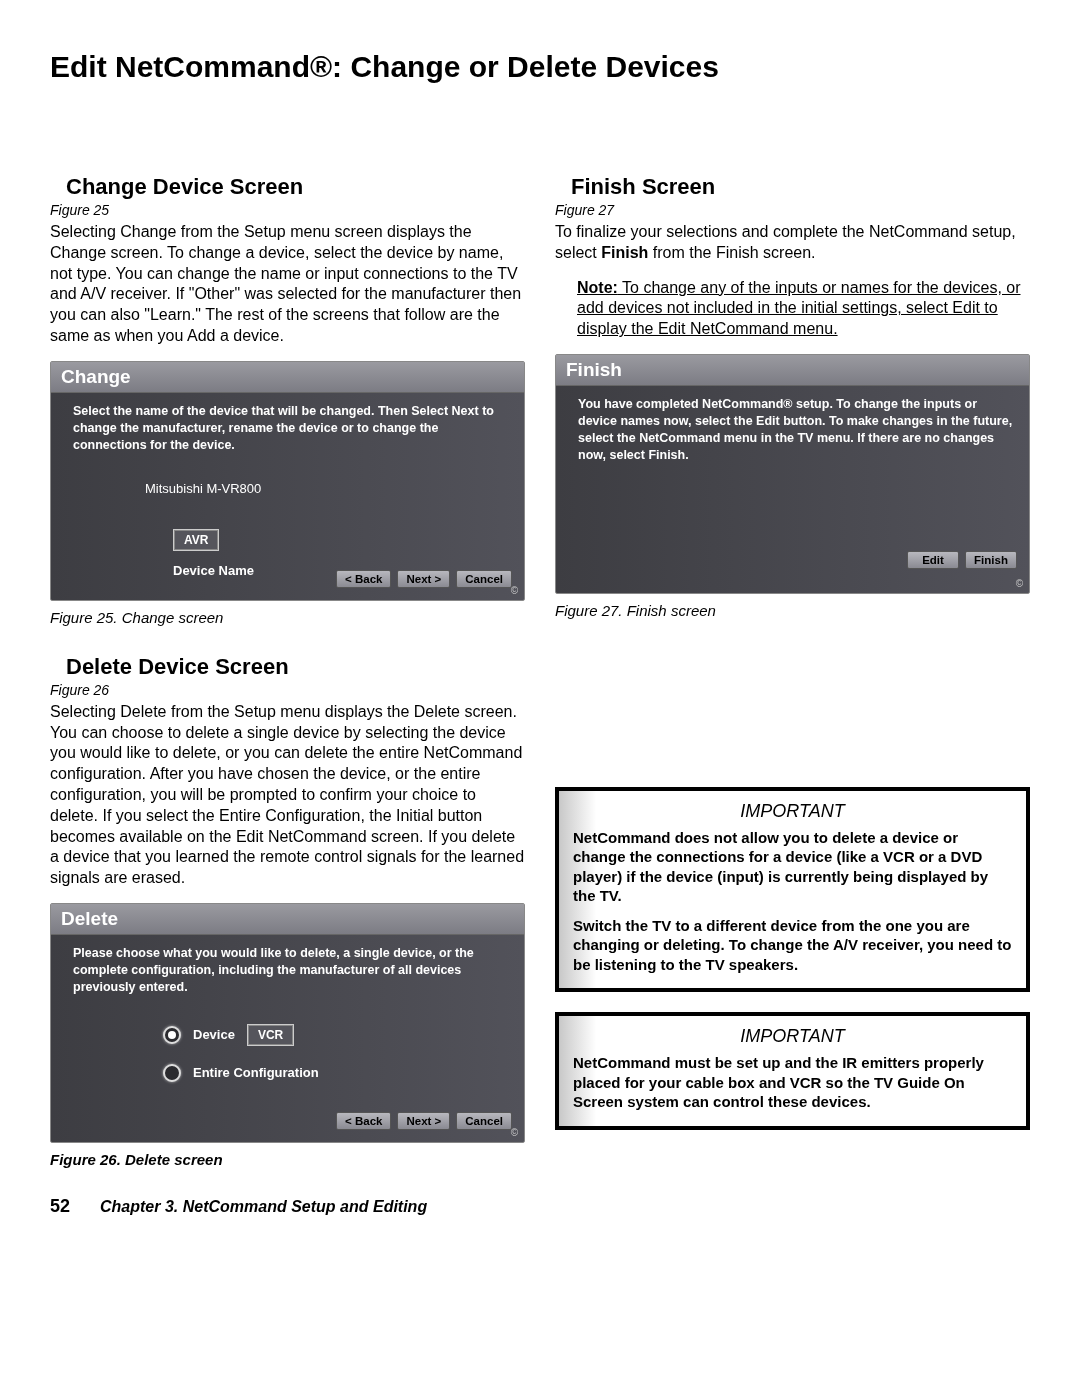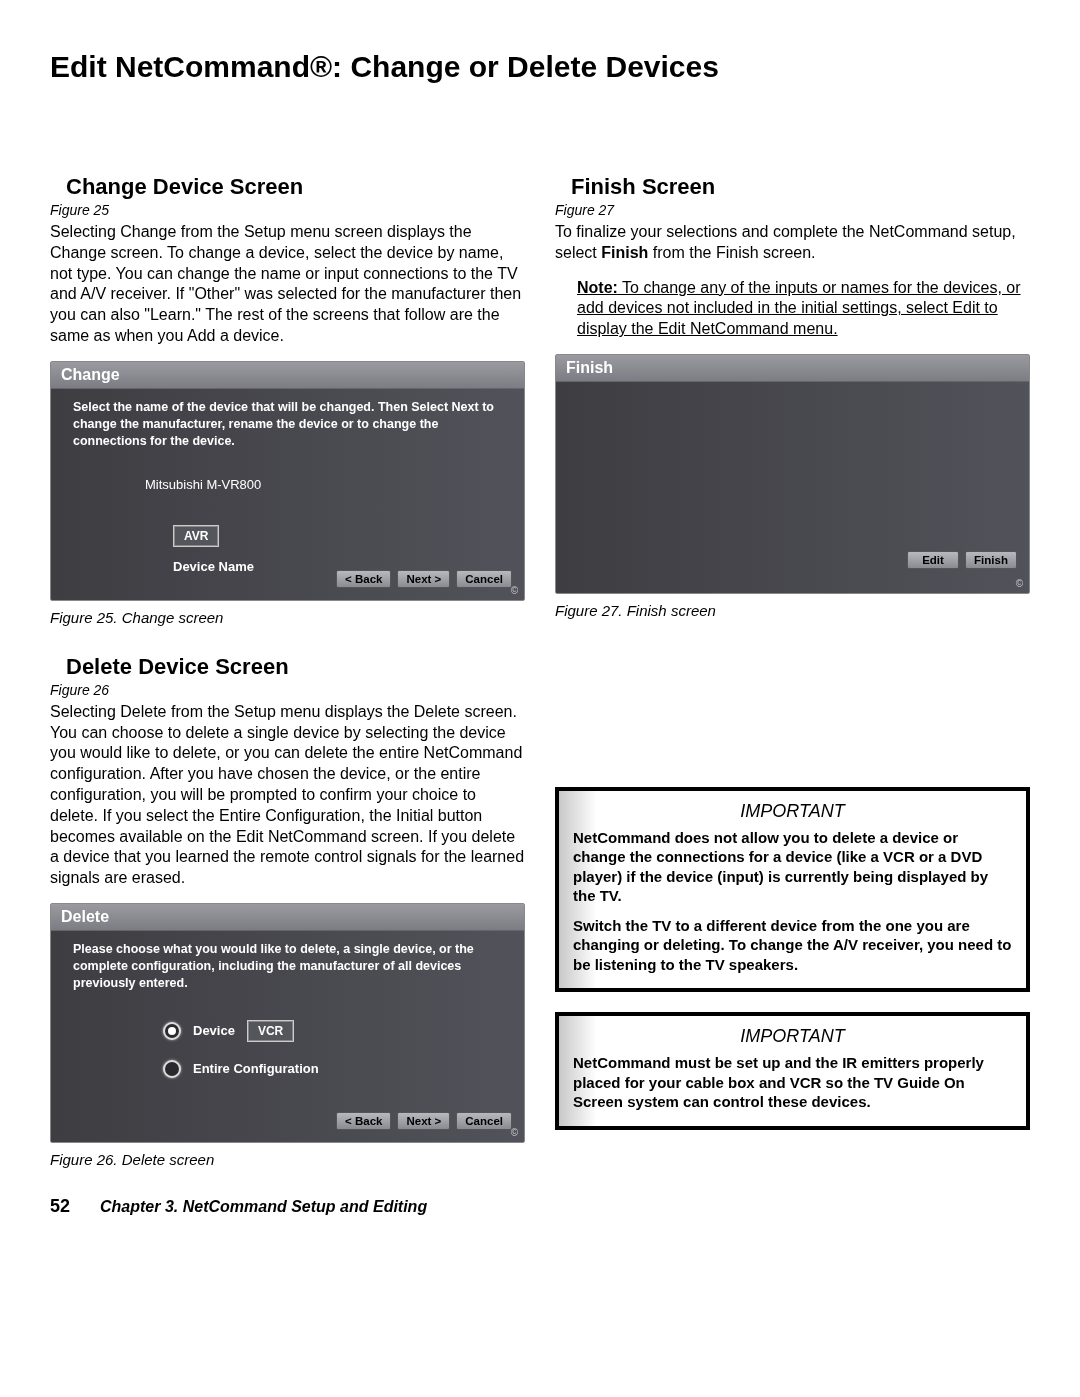--- a/index.html
+++ b/index.html
@@ -51,21 +51,21 @@
     color: #fff;
     font-size: 13px;
     margin-bottom: 8px;
     position: relative;
     min-height: 240px;
   }
   .ui-titlebar {
     background: linear-gradient(to bottom, #9a9aa0, #7c7c84);
     padding: 4px 10px;
     font-weight: bold;
-    font-size: 16px;
+    font-size: 19px;
     color: #fff;
     border-bottom: 1px solid #666;
   }
   .ui-body { padding: 10px 14px 14px 22px; }
   .ui-instruction {
     font-weight: bold;
     font-size: 12.5px;
     line-height: 1.35;
     margin-bottom: 28px;
   }
@@ -211,36 +211,39 @@
           <span class="ui-label">Entire Configuration</span>
         </div>
       </div>
       <div class="ui-btn-col">
         <div class="ui-btn">&lt; Back</div>
         <div class="ui-btn">Next &gt;</div>
         <div class="ui-btn">Cancel</div>
       </div>
       <span class="copyright-dot">©</span>
     </div>
-    <div class="caption" style="margin-bottom:8px;">Figure 26. Delete screen</div>
+    <div class="caption" style="margin-bottom:8px;font-weight:bold;">Figure 26. Delete screen</div>
   </div>
 
   <div class="col">
 
     <div class="section-heading">Finish Screen</div>
     <div class="figure-ref">Figure 27</div>
     <div class="body-text">
       <span>To finalize your selections and complete the NetCommand setup, select </span><b>Finish</b><span> from the Finish screen.</span>
     </div>
     <div class="note-block">
       <b>Note:</b><span>  To change any of the inputs or names for the devices, or add devices not included in the initial settings, select Edit to display the Edit NetCommand menu.</span>
     </div>
 
     <div class="ui-panel">
       <div class="ui-titlebar">Finish</div>
+      <div class="ui-body">
+        <div class="ui-instruction" style="margin-bottom:110px;">You have completed NetCommand® setup.  To change the inputs or device names now, select the Edit button.  To make changes in the future, select the NetCommand menu in the TV menu.  If there are no changes now, select Finish.</div>
+      </div>
       <div class="ui-btn-col" style="bottom:24px;">
         <div class="ui-btn">Edit</div>
         <div class="ui-btn">Finish</div>
       </div>
       <span class="copyright-dot">©</span>
     </div>
     <div class="caption">Figure 27. Finish screen</div>
 
     <div style="height:140px;"></div>
 

